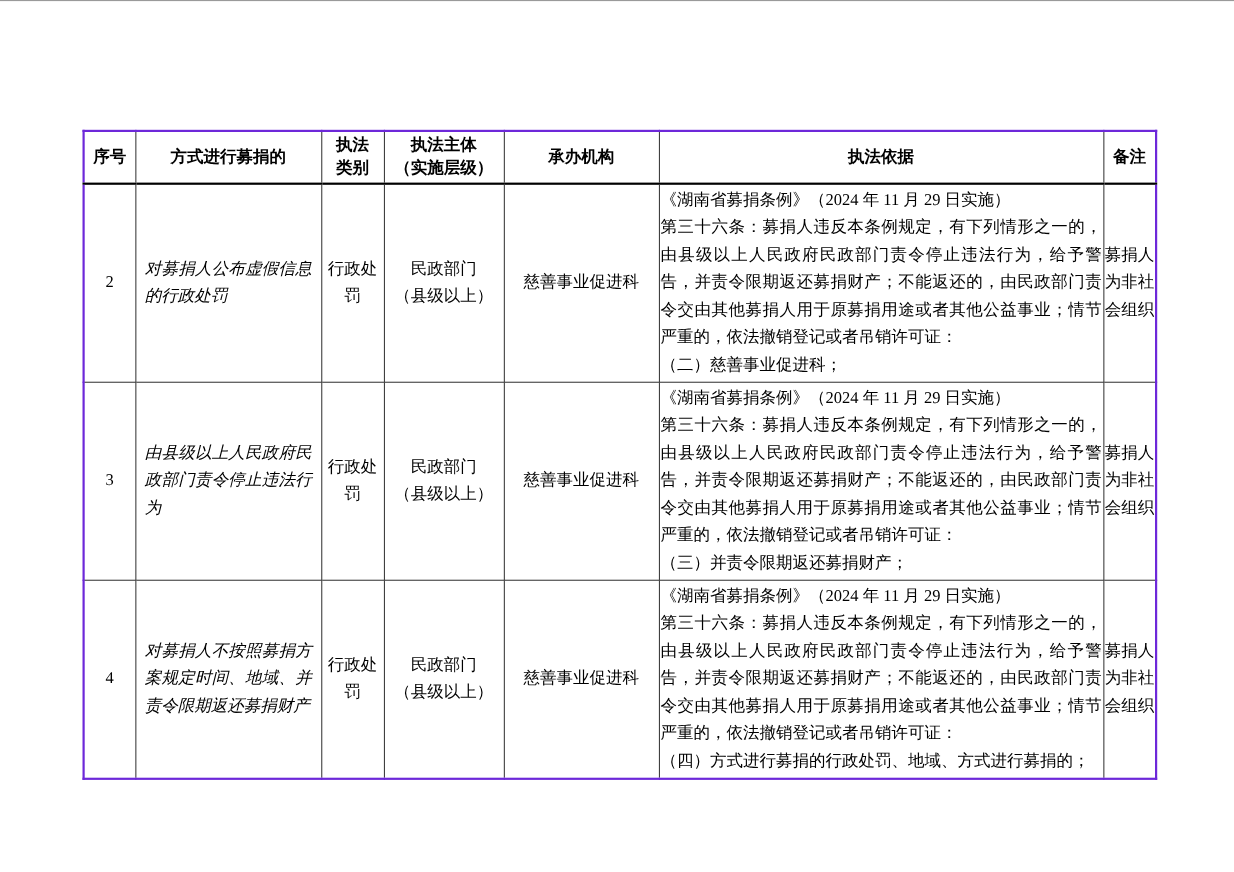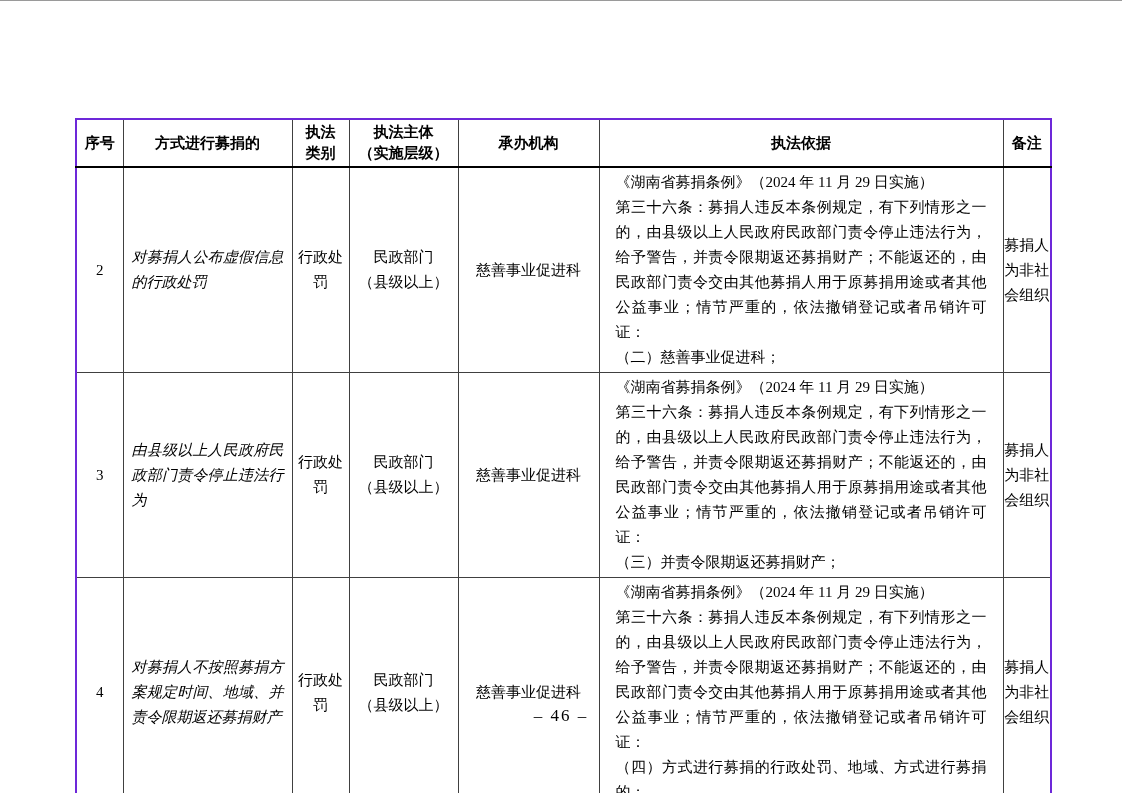--- a/index.html
+++ b/index.html
@@ -46,21 +46,21 @@
     text-justify: inter-character;
     padding: 0 8px;
     font-style: italic;
   }
   .cell-name > div { width: 100%; text-align: justify; text-align-last: left; }
   .cell-seq { font-size: 16px; }
   .cell-category, .cell-remark { padding: 0; }
   .cell-basis {
     text-align: justify;
     vertical-align: middle;
-    padding: 2px 16px;
+    padding: 2px 1px;
     line-height: 21px;
   }
   .cell-basis p {
     text-align: justify;
     text-justify: inter-character;
   }
   .footer {
     position: absolute;
     top: 706px; left: 0;
     width: 100%;
@@ -143,14 +143,13 @@
         <td class="cell-basis">
           <p>《湖南省募捐条例》（2024 年 11 月 29 日实施）</p>
           <p>第三十六条：募捐人违反本条例规定，有下列情形之一的，由县级以上人民政府民政部门责令停止违法行为，给予警告，并责令限期返还募捐财产；不能返还的，由民政部门责令交由其他募捐人用于原募捐用途或者其他公益事业；情节严重的，依法撤销登记或者吊销许可证：</p>
           <p>（四）方式进行募捐的行政处罚、地域、方式进行募捐的；</p>
         </td>
         <td class="cell-remark">募捐人为非社会组织</td>
       </tr>
     </tbody>
   </table>
 
-  <div class="footer">– 46 –</div>
 </div>
 
 </body></html>

